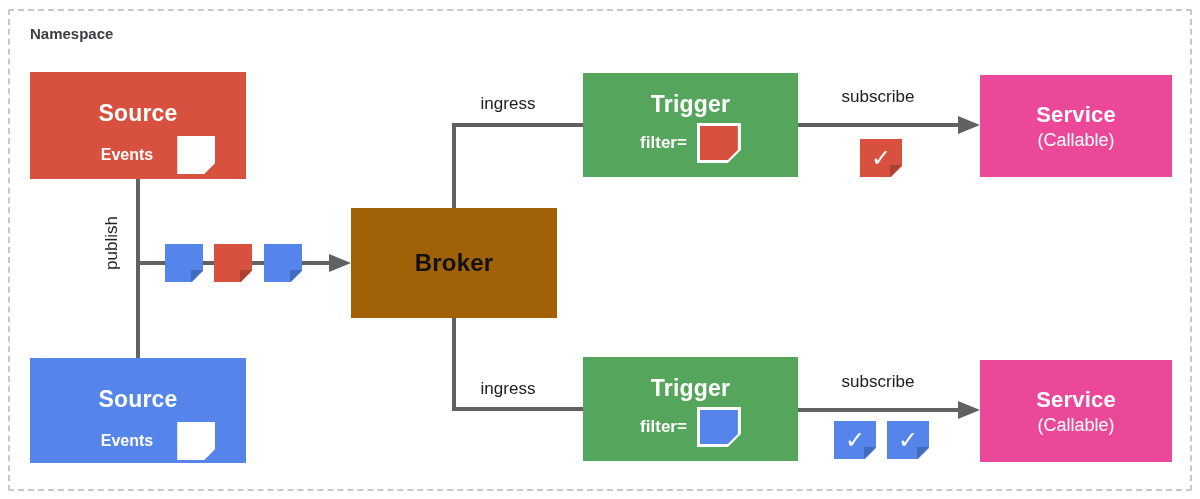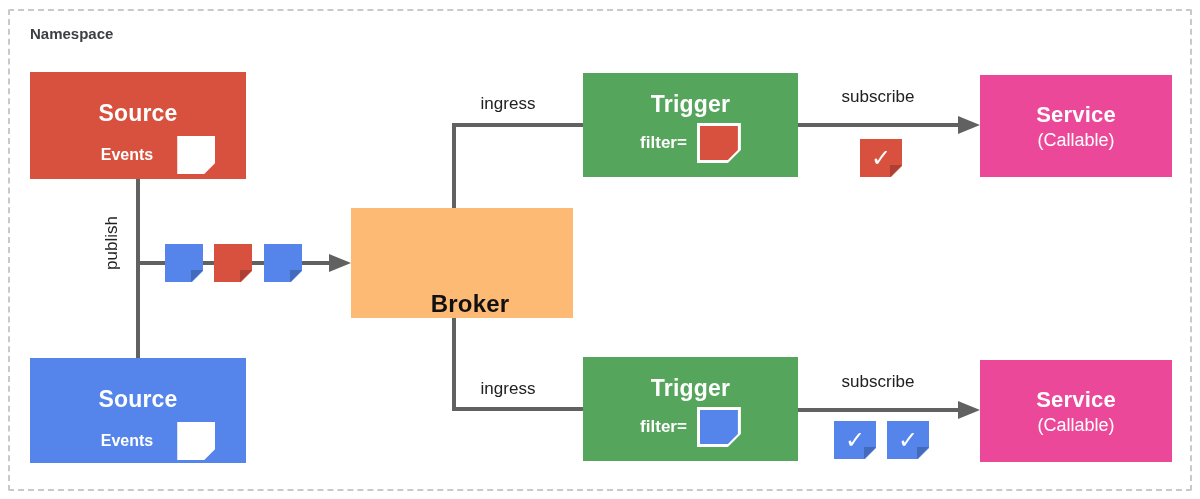--- a/index.html
+++ b/index.html
@@ -13,21 +13,21 @@
 
   
   .box { position:absolute; display:flex; flex-direction:column; align-items:center; color:#ffffff; }
   .box .title { font-weight:bold; font-size:23px; letter-spacing:.2px; }
   .src { background:#d8513f; }
   .src.blue { background:#5585ea; }
   .src .title { margin-top:28px; }
   .src .events-row { display:flex; align-items:center; gap:24px; margin-top:9px;margin-left:40px; }
   .src .events-lbl { font-weight:bold; font-size:16px; }
 
-  .broker { background:#fdba74; justify-content:flex-end;padding-left:16px; }
+  .broker { background:#a16207; justify-content:center; }
   .broker .title { color:#111111; font-size:24px; }
 
   .trigger { background:#55a55c; }
   .trigger .title { margin-top:18px; }
   .trigger .filter-row { display:flex; align-items:center; gap:10px; margin-top:5px; }
   .trigger .filter-lbl { font-weight:bold; font-size:17px; }
 
   .service { background:#ec4899; justify-content:center; }
   .service .title { font-size:22px; }
   .service .subtitle { font-size:18px; font-weight:normal; margin-top:2px; }

